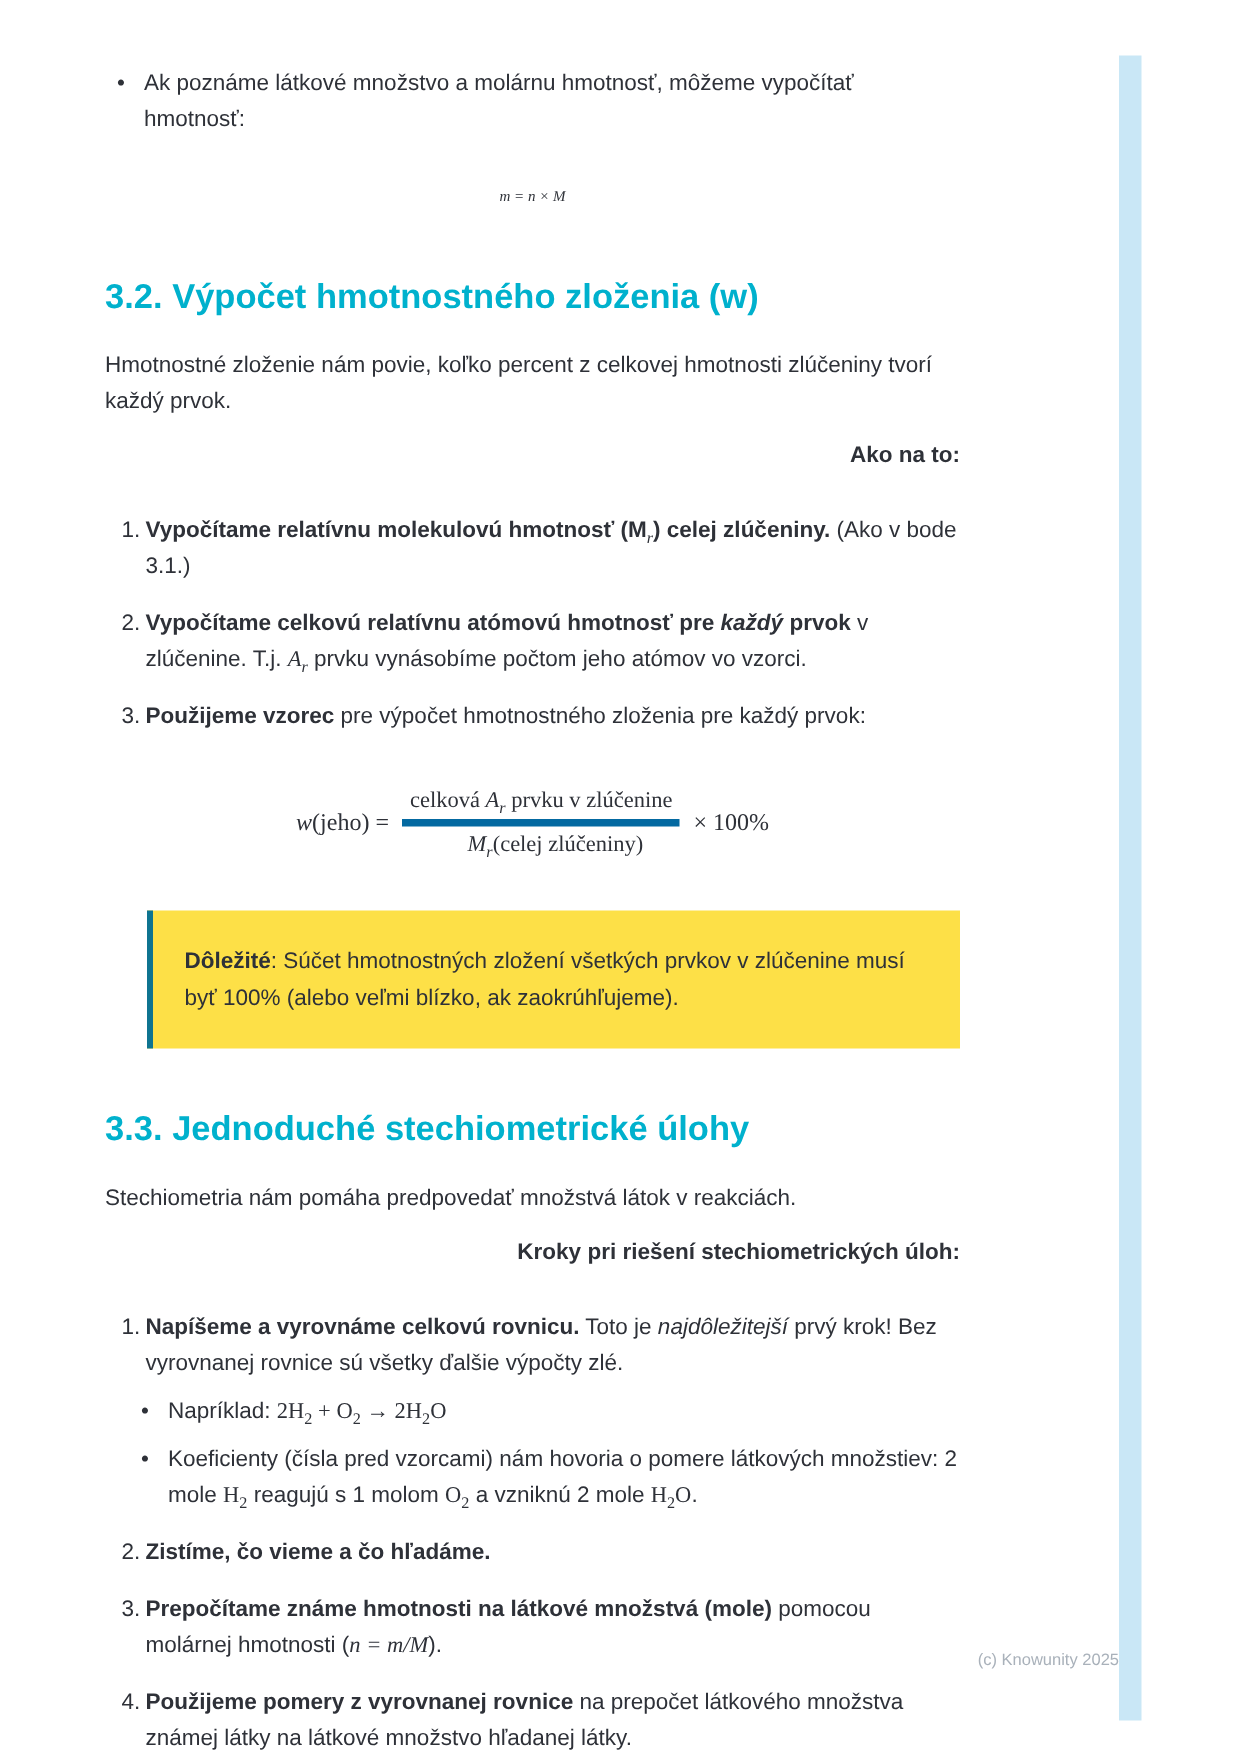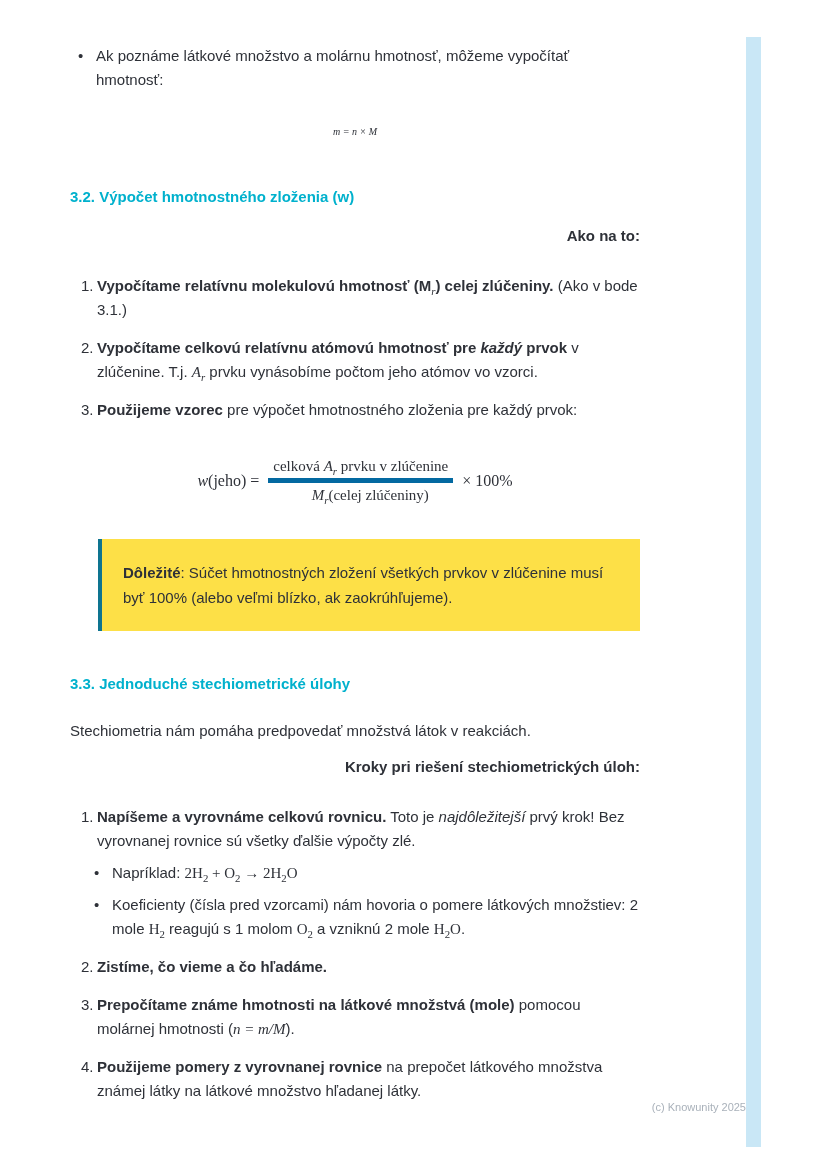--- a/index.html
+++ b/index.html
@@ -27,21 +27,21 @@
   .li-text { flex: 1; min-width: 0; }
   .b  { font-weight: 700; }
   .i  { font-style: italic; }
   .bi { font-weight: 700; font-style: italic; text-align: right; }
   .math { font-family: "Liberation Serif", serif; }
   .mi   { font-family: "Liberation Serif", serif; font-style: italic; }
   sub { font-size: 0.72em; line-height: 0; }
   .formula { display: flex; justify-content: center; align-items: center; }
   .formula-m { margin-top: 28px; font-size: 10px; }
   .section-heading {
-    font-size: 15px; line-height: 30px; font-weight: 700;
+    font-size: 23px; line-height: 30px; font-weight: 700;
     color: #00b1cd; margin: 38px 0 0;
   }
   .para { margin: 20px 0 0; }
   .bold-line { font-weight: 700; margin-top: 12px; text-align: right; }
   .num-list { list-style: none; margin: 26px 0 0; padding: 0; }
   .num-item { display: flex; margin-top: 14px; }
   .num-item:first-child { margin-top: 0; }
   .num-item.block { display: block; }
   .li-row { display: flex; }
   .num { flex: none; width: 16px; margin-left: 11px; }
@@ -79,20 +79,21 @@
       <span class="bullet-glyph">•</span>
       <span class="li-text">Ak poznáme látkové množstvo a molárnu hmotnosť, môžeme vypočítať hmotnosť:</span>
     </div>
 
     <div class="formula formula-m">
       <span class="mi">m = n × M</span>
     </div>
 
     <h2 class="section-heading">3.2. Výpočet hmotnostného zloženia (w)</h2>
 
+    <p class="para">Hmotnostné zloženie nám povie, koľko percent z celkovej hmotnosti zlúčeniny tvorí každý prvok.</p>
 
     <p class="para bold-line">Ako na to:</p>
 
     <ol class="num-list">
       <li class="num-item">
         <span class="num">1.</span>
         <span class="li-text"><span class="b">Vypočítame relatívnu molekulovú hmotnosť (M</span><sub class="mi">r</sub><span class="b">) celej zlúčeniny.</span><span> (Ako v bode 3.1.)</span></span>
       </li>
       <li class="num-item">
         <span class="num">2.</span>

